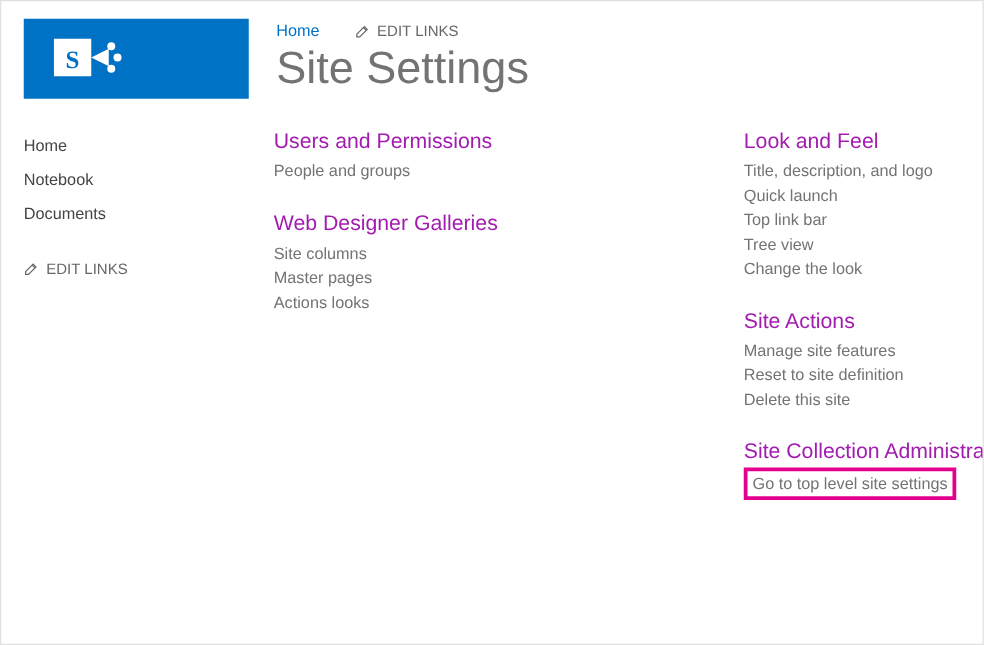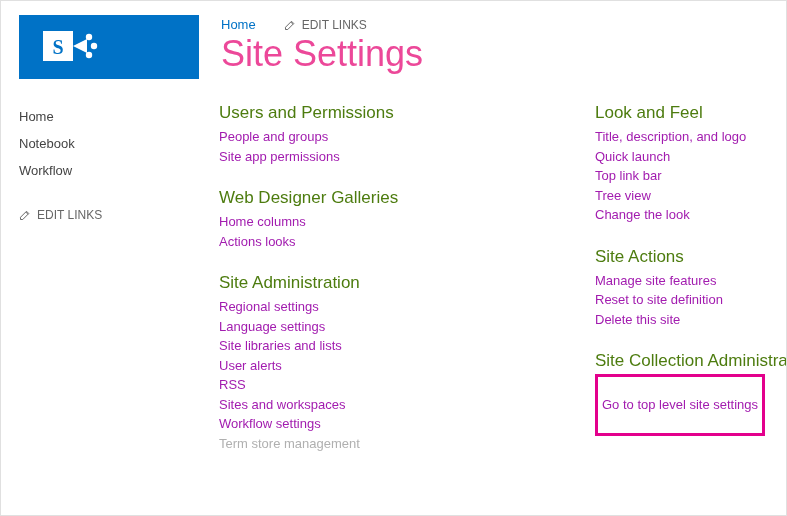--- a/index.html
+++ b/index.html
@@ -44,21 +44,21 @@
   .edit-links {
     display: flex;
     align-items: center;
     gap: 6px;
     color: #666;
     font-size: 12px;
   }
   .page-title {
     font-size: 36px;
     font-weight: 200;
-    color: #ec4899;
+    color: #737373;
     line-height: 1.1;
     margin-top: 2px;
     text-align: right;
   }
   .content {
     display: flex;
     padding: 24px 0 0 18px;
   }
   .sidebar {
     width: 200px;
@@ -81,36 +81,36 @@
   }
   .main {
     display: flex;
     gap: 56px;
   }
   .col { width: 320px; }
   .group { margin-bottom: 22px; }
   .group h3 {
     font-size: 17px;
     font-weight: 400;
-    color: #4d7c0f;
+    color: #a21caf;
     margin-bottom: 4px;
   }
   .group a.link {
     display: block;
-    color: #a21caf;
+    color: #737373;
     text-decoration: none;
     font-size: 13px;
     line-height: 1.5;
     cursor: pointer;
   }
   .group a.disabled { color: #b0b0b0; cursor: default; }
   .highlight-box {
     border: 3px solid #E3008C;
     display: inline-block;
-    padding: 18px 4px;
+    padding: 0 4px;
     margin-top: -1px;
   }
   .pencil-icon { width: 12px; height: 12px; }
 </style>
 </head>
 <body>
 
 <div class="header">
   <div class="logo-tile">
     <svg width="56" height="40" viewBox="0 0 56 40">
@@ -135,53 +135,42 @@
     </div>
     <h1 class="page-title">Site Settings</h1>
   </div>
 </div>
 
 <div class="content">
   <nav class="sidebar">
     <div id="sidebar-items">
         <div class="sidebar-item">Home</div>
         <div class="sidebar-item">Notebook</div>
-        <div class="sidebar-item">Workflow</div>
+        <div class="sidebar-item">Documents</div>
       </div>
     <div class="sidebar-edit">
       <svg class="pencil-icon" viewBox="0 0 16 16">
           <path d="M2 11 L10 3 L13 6 L5 14 L2 14 Z" fill="none" stroke="#666" stroke-width="1.3"></path>
           <path d="M9 4 L12 7" stroke="#666" stroke-width="1.3"></path>
         </svg>
       <span>EDIT LINKS</span>
     </div>
   </nav>
 
   <div class="main" id="main-columns">
       <div class="col">
         <div class="group">
           <h3>Users and Permissions</h3>
           <a href="#" class="link">People and groups</a>
-          <a href="#" class="link">Site app permissions</a>
         </div>
         <div class="group">
           <h3>Web Designer Galleries</h3>
-          <a href="#" class="link">Home columns</a>
+          <a href="#" class="link">Site columns</a>
+          <a href="#" class="link">Master pages</a>
           <a href="#" class="link">Actions looks</a>
-        </div>
-        <div class="group">
-          <h3>Site Administration</h3>
-          <a href="#" class="link">Regional settings</a>
-          <a href="#" class="link">Language settings</a>
-          <a href="#" class="link">Site libraries and lists</a>
-          <a href="#" class="link">User alerts</a>
-          <a href="#" class="link">RSS</a>
-          <a href="#" class="link">Sites and workspaces</a>
-          <a href="#" class="link">Workflow settings</a>
-          <a href="#" class="link disabled">Term store management</a>
         </div>
       </div>
       <div class="col">
         <div class="group">
           <h3>Look and Feel</h3>
           <a href="#" class="link">Title, description, and logo</a>
           <a href="#" class="link">Quick launch</a>
           <a href="#" class="link">Top link bar</a>
           <a href="#" class="link">Tree view</a>
           <a href="#" class="link">Change the look</a>

